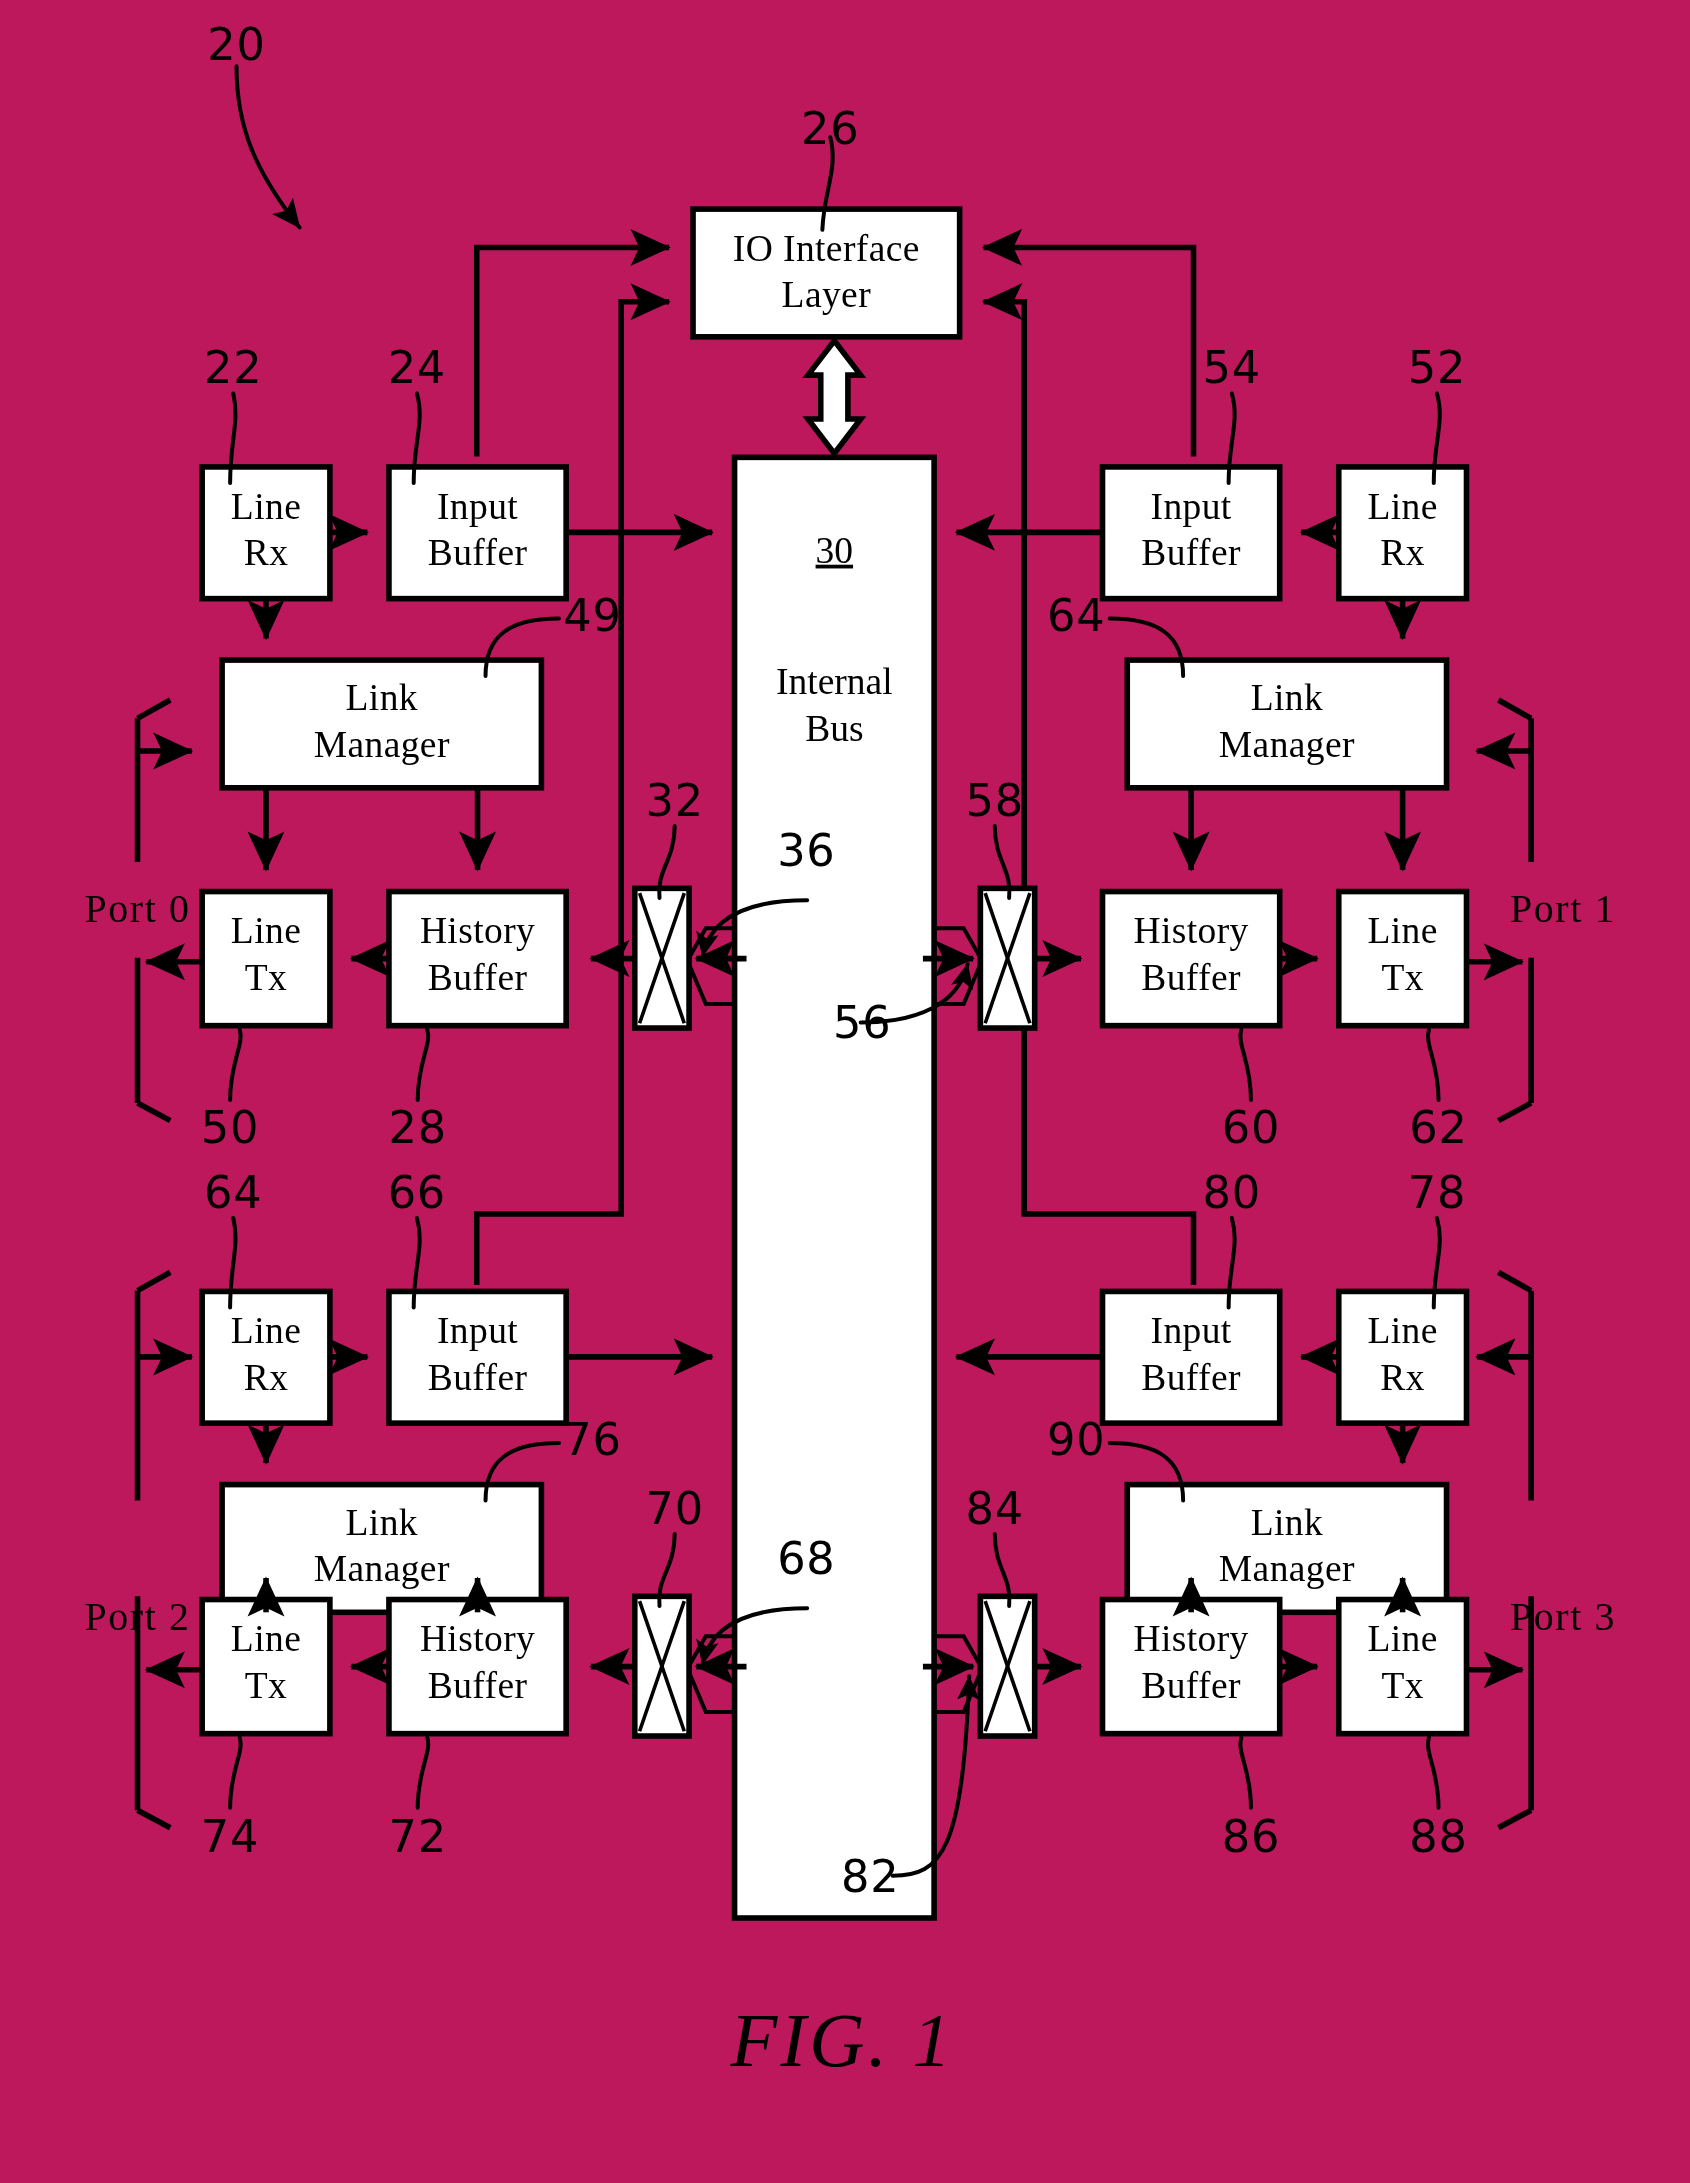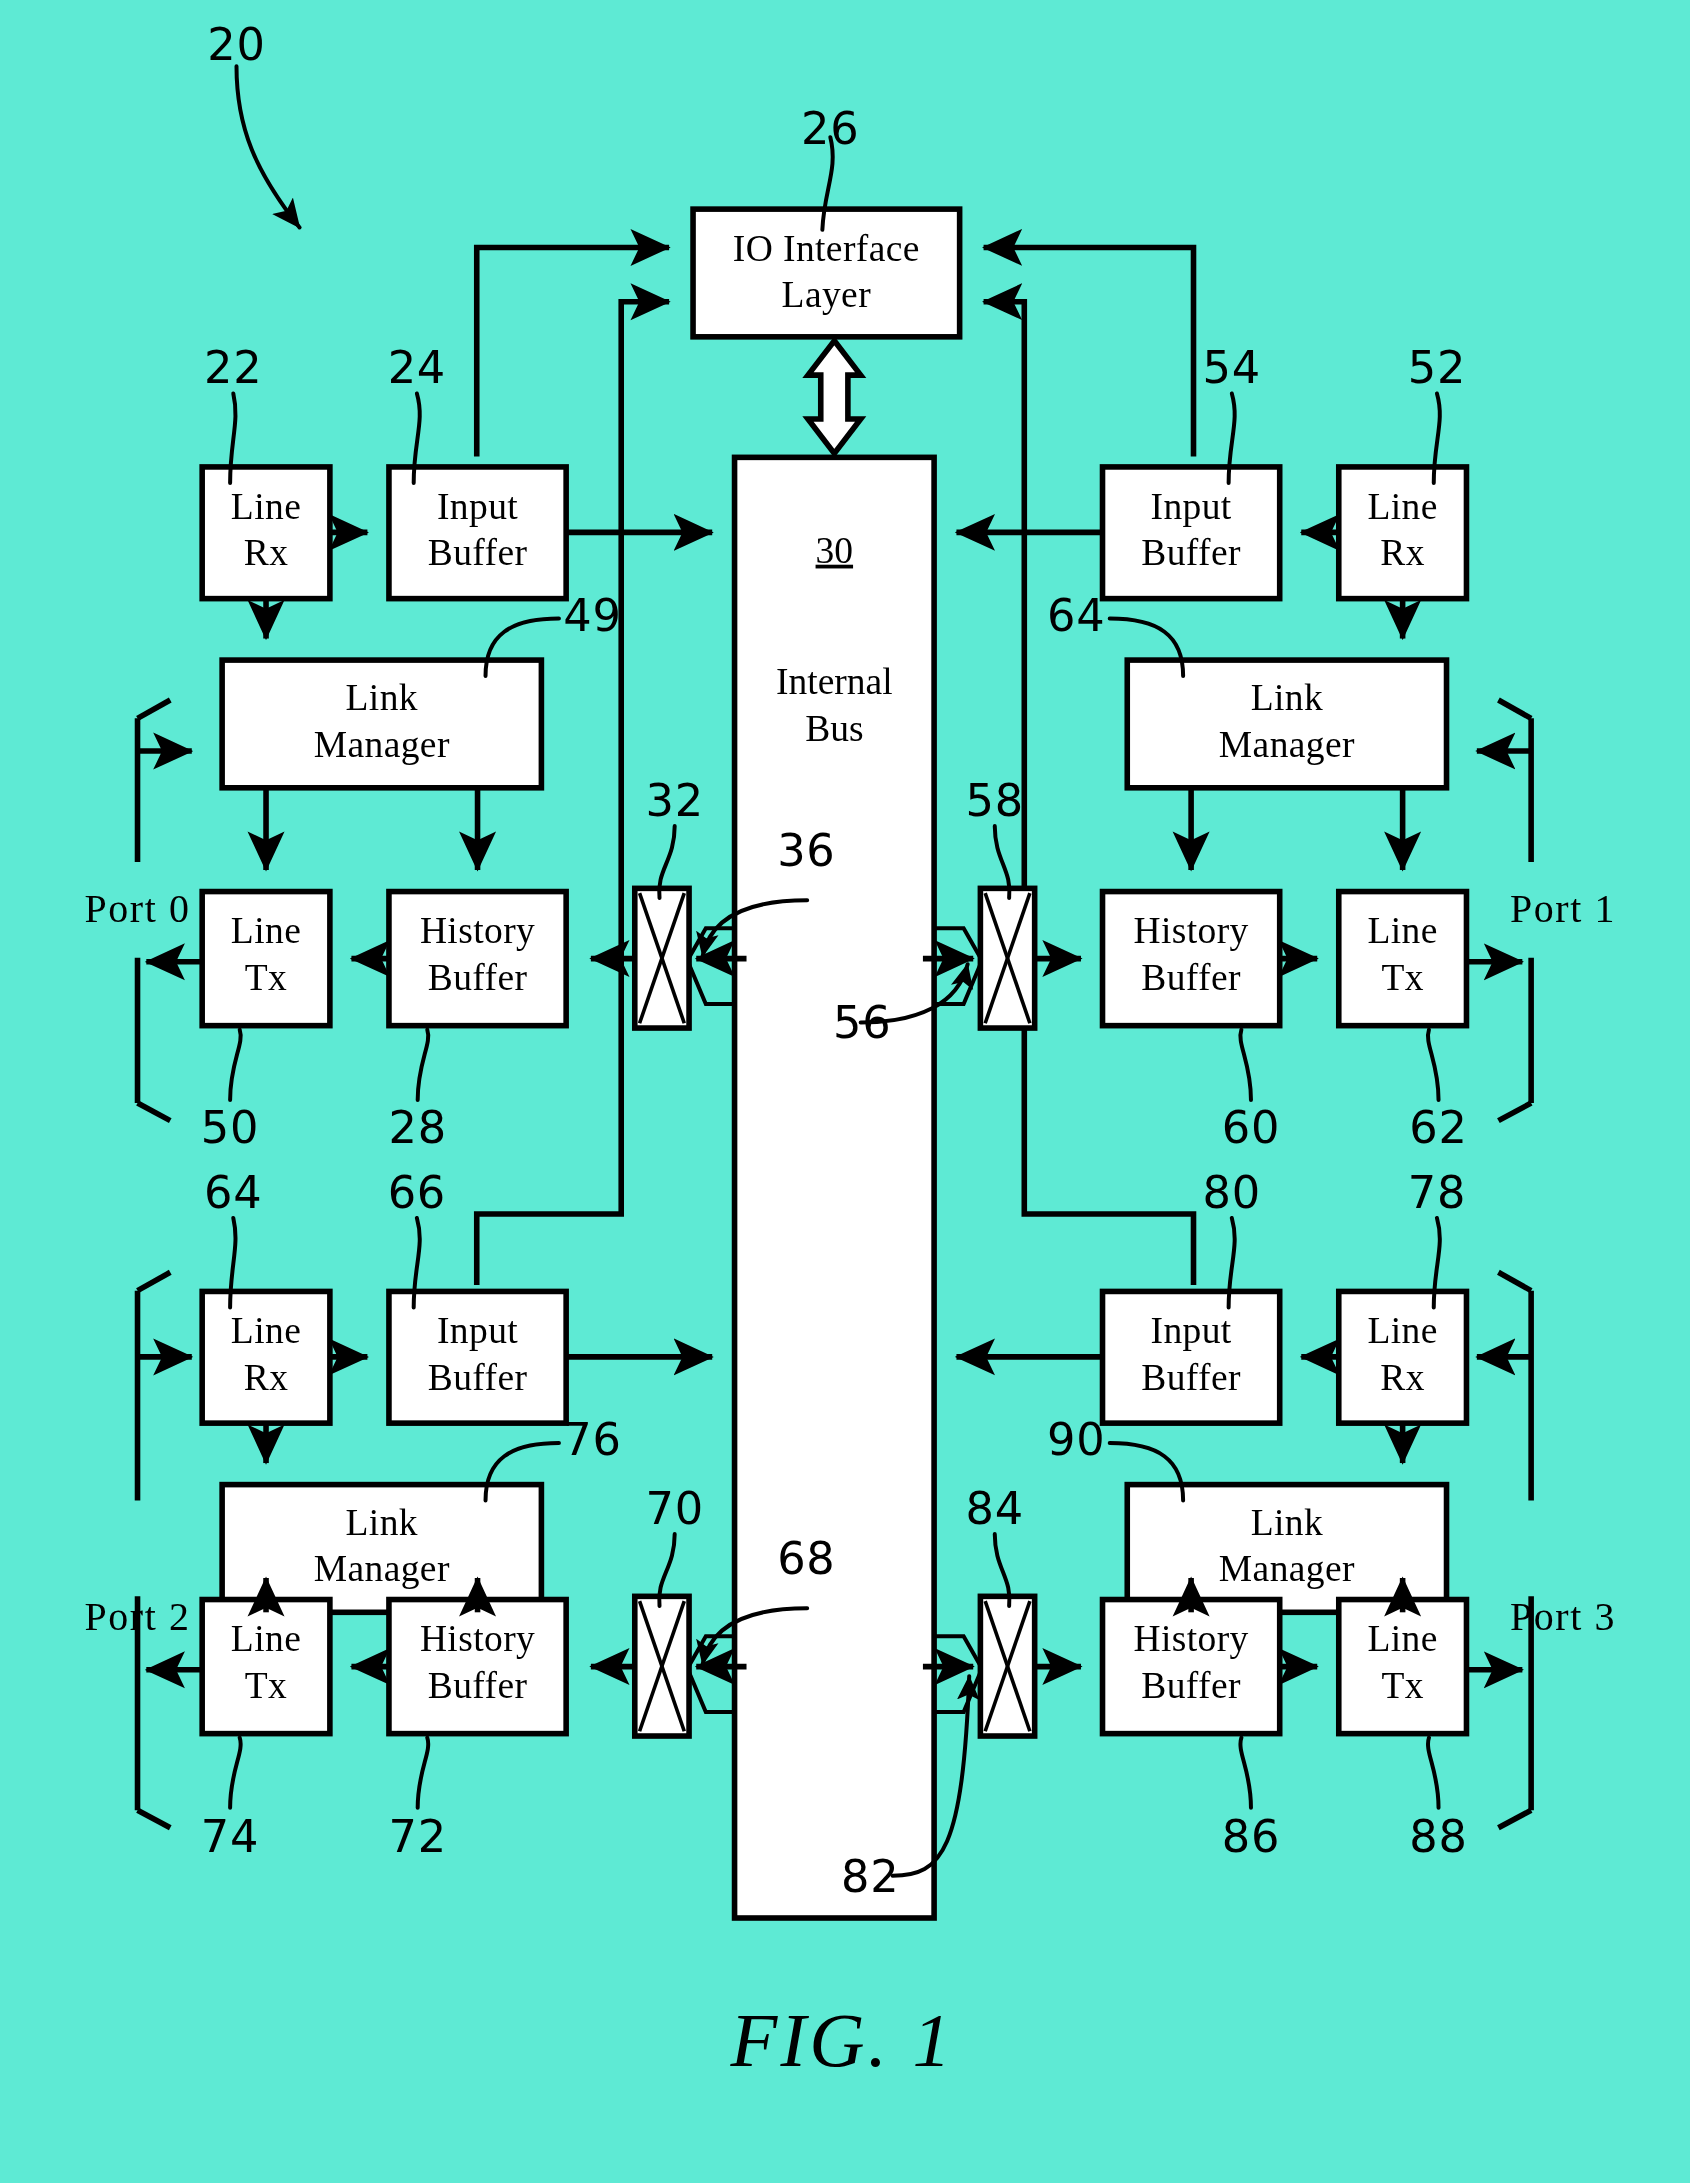--- a/index.html
+++ b/index.html
@@ -10,21 +10,21 @@
   body {
     width: 1691px;
     height: 2183px;
     font-family: "Liberation Serif", "DejaVu Serif", serif;
     overflow: hidden;
   }
   #figure-root {
     position: relative;
     width: 1691px;
     height: 2183px;
-    background: #5eead4;
+    background: #be185d;
   }
   svg#diagram {
     position: absolute;
     top: 0;
     left: 0;
     width: 1691px;
     height: 2183px;
   }
   .blk {
     fill: #ffffff;

